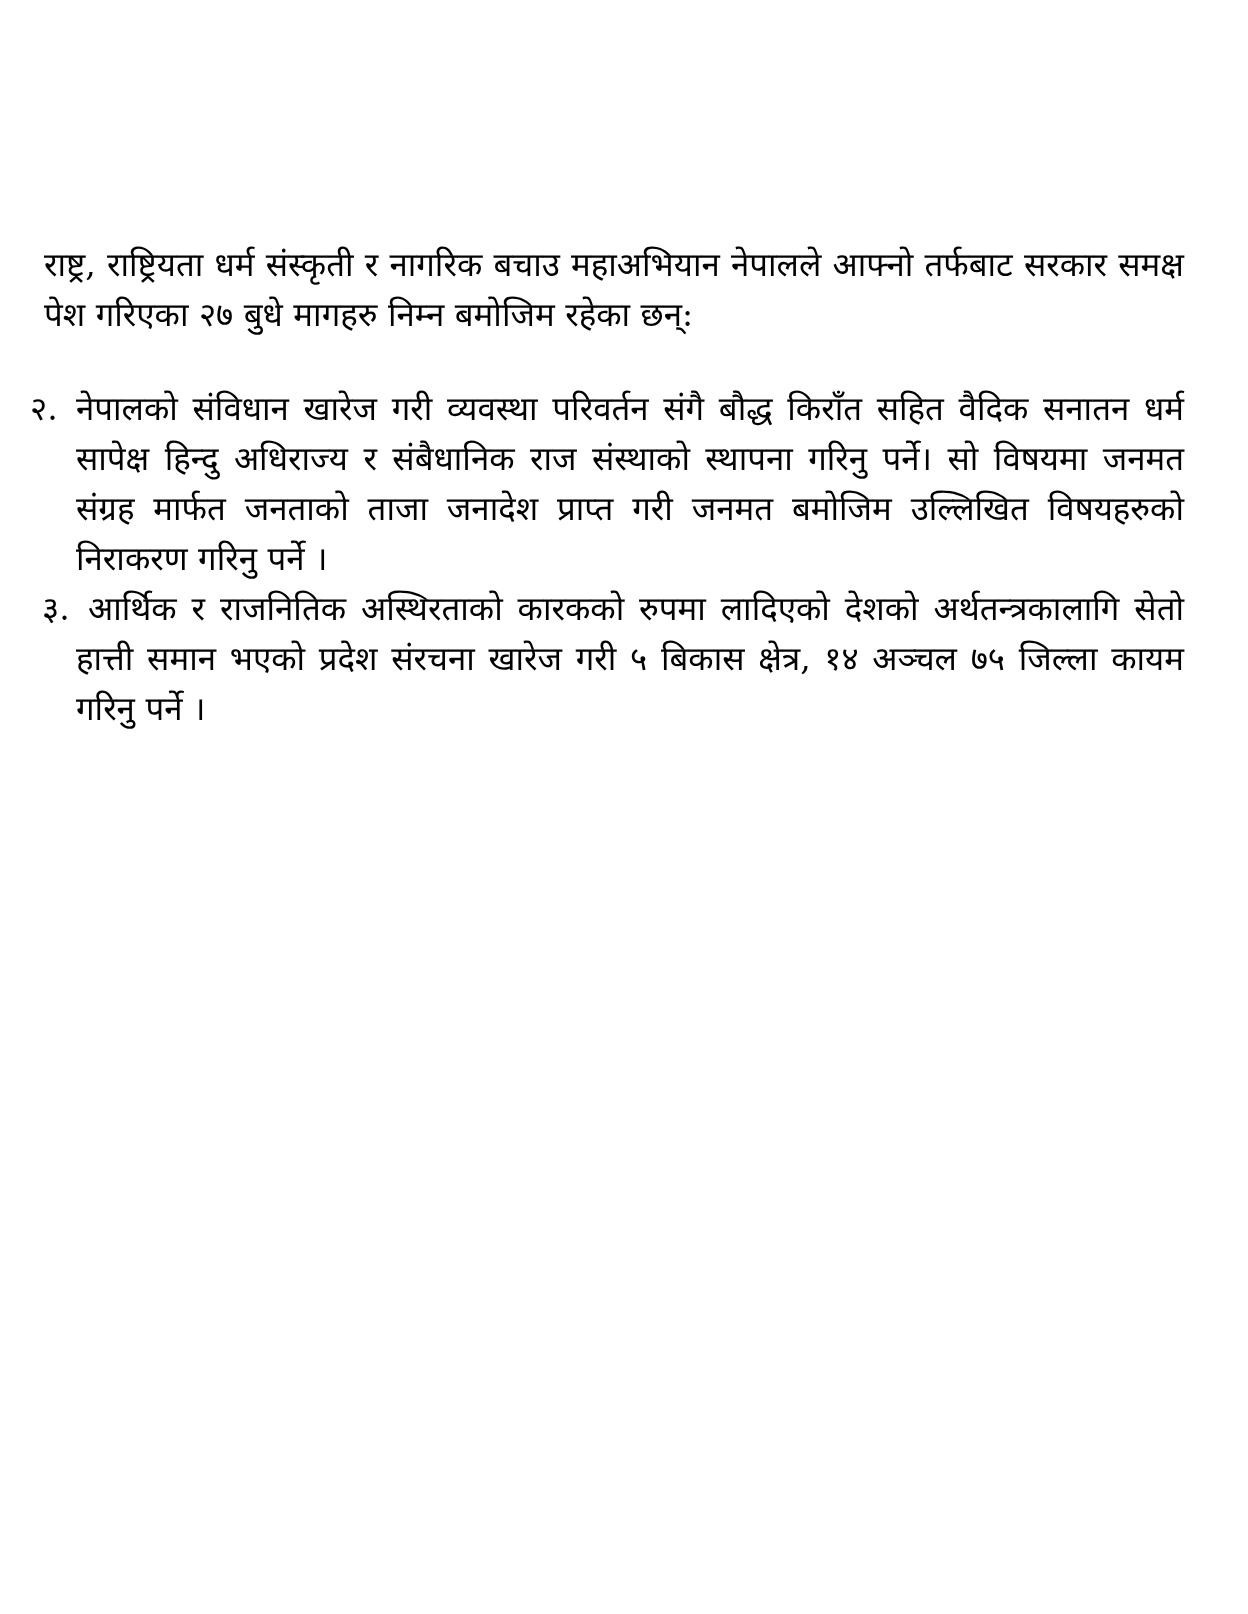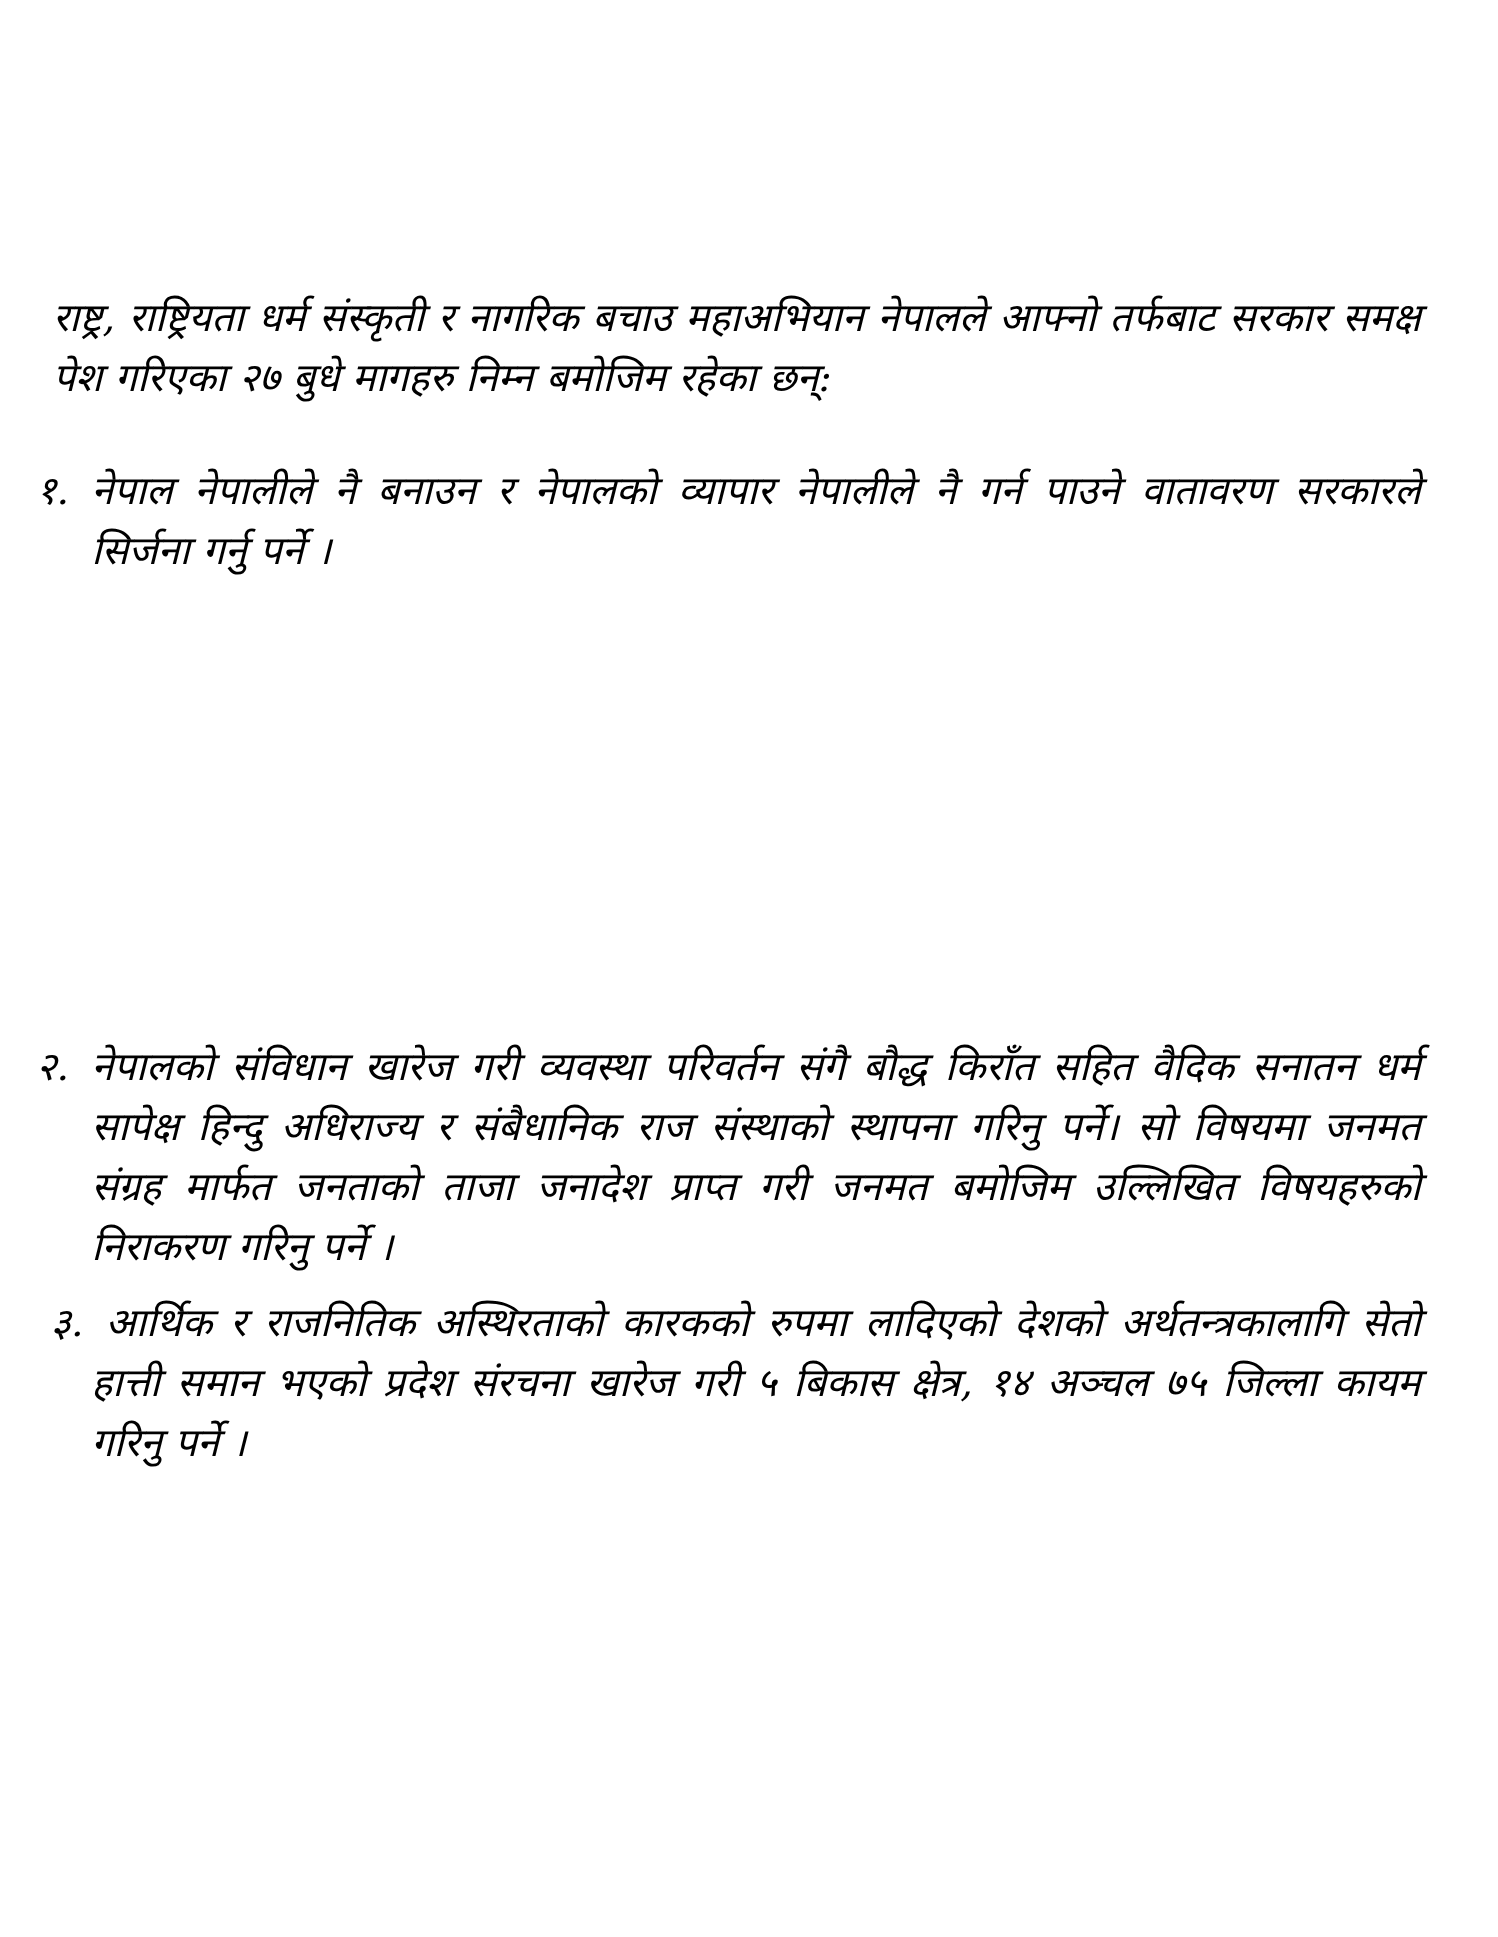--- a/index.html
+++ b/index.html
@@ -11,21 +11,20 @@
     height: 1614px;
     font-family: "DejaVu Serif", "DejaVu Sans", serif;
     color: #000000;
     overflow: hidden;
   }
   .page {
     width: 1248px;
     height: 1614px;
     padding: 240px 64px 0 30px;
     background: #ffffff;
-    font-style: italic;
   }
   .intro {
     margin-left: 14px;
     font-size: 33px;
     line-height: 50px;
     text-align: justify;
     margin-bottom: 44px;
   }
   ol.demands {
     list-style: none;
@@ -38,37 +37,34 @@
     text-indent: -46px;
   }
   ol.demands .num {
     display: inline-block;
     width: 46px;
     text-indent: 0;
   }
   
   li.item-0 { margin-bottom: 380px; }
   
-  li.item-2 { padding-left: 58px; text-indent: -58px; margin-top: 13px; }
+  li.item-2 { padding-left: 58px; text-indent: -58px; }
   li.item-2 .num { width: 58px; padding-left: 12px; }
   li.item-3 { padding-left: 56px; text-indent: -56px; }
   li.item-3 .num { width: 56px; padding-left: 10px; }
 </style>
 </head>
 <body>
 
 <div class="page">
 
   <p class="intro">राष्ट्र, राष्ट्रियता धर्म संस्कृती र नागरिक बचाउ महाअभियान नेपालले आफ्नो तर्फबाट सरकार  समक्ष पेश गरिएका २७ बुधे मागहरु निम्न बमोजिम रहेका छन्:</p>
 
   <ol class="demands">
 
-    <li class="item-0">
-      <span class="num">१.</span><span class="text">नेपाल नेपालीले नै बनाउन र  नेपालको व्यापार नेपालीले नै गर्न पाउने वातावरण सरकारले  सिर्जना गर्नु पर्ने ।</span>
-    </li>
 
     <li class="item-1">
       <span class="num">२.</span><span class="text">नेपालको संविधान खारेज गरी व्यवस्था परिवर्तन संगै बौद्ध किराँत सहित वैदिक सनातन धर्म सापेक्ष हिन्दु अधिराज्य र संबैधानिक राज संस्थाको स्थापना गरिनु पर्ने। सो विषयमा जनमत संग्रह मार्फत जनताको ताजा जनादेश प्राप्त गरी जनमत बमोजिम उल्लिखित विषयहरुको निराकरण गरिनु पर्ने ।</span>
     </li>
 
     <li class="item-2">
       <span class="num">३.</span><span class="text">आर्थिक र राजनितिक अस्थिरताको कारकको रुपमा लादिएको देशको अर्थतन्त्रकालागि सेतो हात्ती समान  भएको प्रदेश संरचना खारेज गरी ५ बिकास क्षेत्र, १४ अञ्चल ७५ जिल्ला कायम गरिनु पर्ने ।</span>
     </li>
 
 

